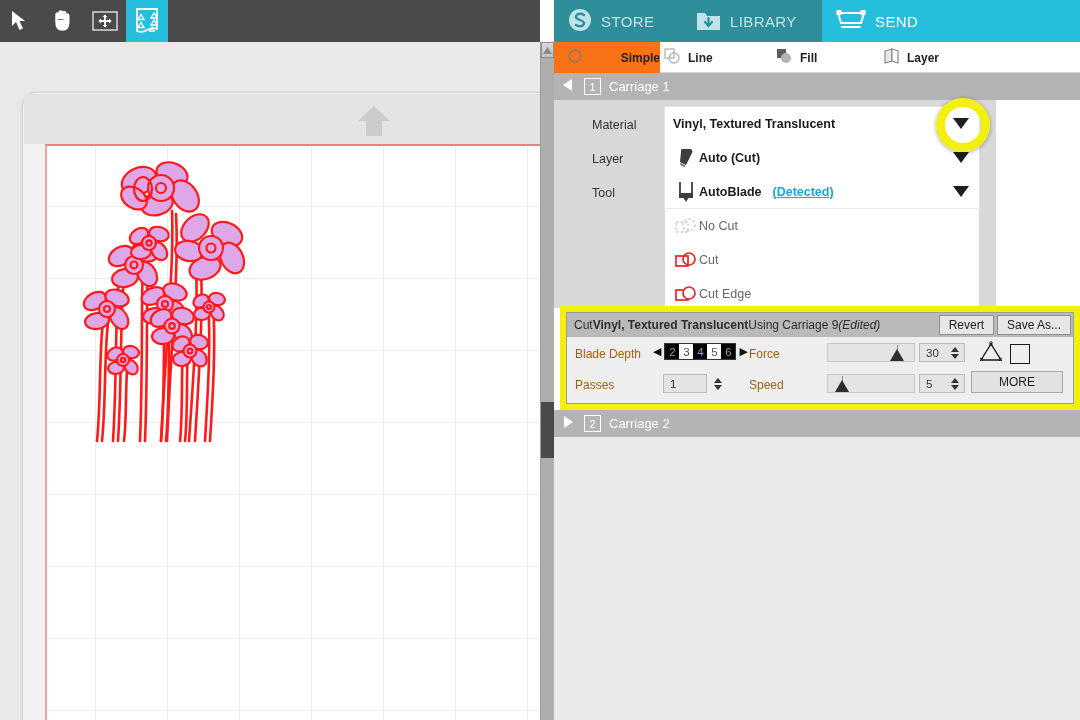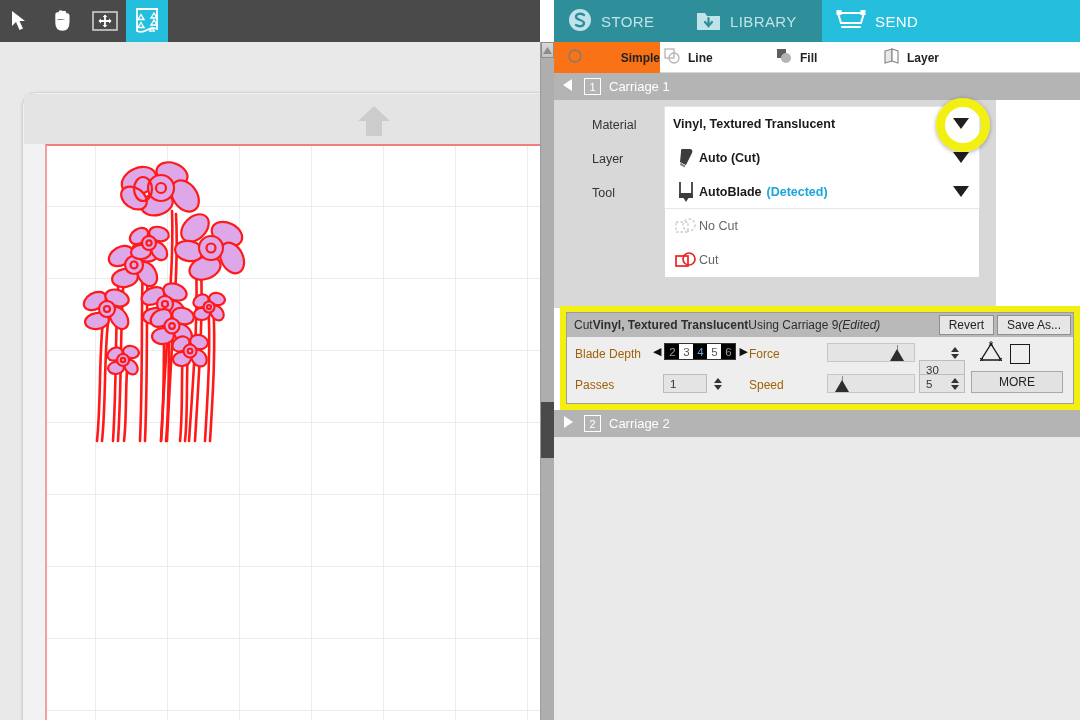--- a/index.html
+++ b/index.html
@@ -116,21 +116,21 @@
   }
   .white-card {
     position: absolute; left: 110px; top: 6px; width: 316px; background: #fff;
     border: 1px solid #e3e3e3;
   }
   .card-row {
     position: relative; height: 34px; display: flex; align-items: center;
     padding: 0 8px;
   }
   .card-row .txt { font-size: 12.5px; font-weight: bold; color: #1a1a1a; }
-  .card-row .detected { color: #1ba5d8; font-weight: bold; font-size: 12.5px; margin-left: 5px; }
+  .card-row .detected { color: #1ba5d8; font-weight: bold; font-size: 12.5px; margin-left: 11px; text-decoration: underline; }
   .caret { position: absolute; right: 10px; top: 50%; transform: translateY(-50%); }
   .row-icon { width: 26px; display: flex; align-items: center; justify-content: center; }
 
   .dropdown {
     position: absolute; left: 110px; top: 108px; width: 316px; background: #fff;
     border: 1px solid #d8d8d8; border-top: 1px solid #e8e8e8; text-align: center;
   }
   .dd-item {
     height: 34px; display: flex; align-items: center; padding: 0 8px;
     font-size: 12.5px; color: #666; cursor: pointer;
@@ -553,20 +553,29 @@
         </div>
         <div class="dd-item">
           <span class="row-icon">
             <svg width="22" height="18" viewBox="0 0 22 18">
               <rect x="1" y="5" width="12" height="10" fill="none" stroke="#ee2222" stroke-width="1.7"></rect>
               <circle cx="14" cy="8" r="6" fill="none" stroke="#ee2222" stroke-width="1.7"></circle>
             </svg>
           </span>
           <span>Cut</span>
         </div>
+        <div class="dd-item">
+          <span class="row-icon">
+            <svg width="22" height="18" viewBox="0 0 22 18">
+              <rect x="1" y="5" width="12" height="10" fill="#ffffff" stroke="#ee2222" stroke-width="1.7"></rect>
+              <circle cx="14" cy="8" r="6" fill="#ffffff" stroke="#ee2222" stroke-width="1.7"></circle>
+            </svg>
+          </span>
+          <span>Cut Edge</span>
+        </div>
       </div>
     </div>
 
     <div class="carriage-bar" style="top:410px">
       <span>
         <svg width="16" height="16" viewBox="0 0 16 16">
             <path d="M4 2 L4 14 L13 8 Z" fill="#ffffff"></path>
           </svg>
       </span>
       <span class="carriage-num">2</span>
@@ -613,21 +622,21 @@
         <div class="spin" style="left:145px; top:37px;">
           <span class="up"></span>
           <span class="dn"></span>
         </div>
 
         <div class="cg-label" style="left:182px; top:10px;">Force</div>
         <div class="slider" style="left:260px; top:6px;">
           <span class="stem" style="left:69px;"></span>
           <span class="thumb" style="left:62px;"></span>
         </div>
-        <div class="stepper-box" style="left:352px; top:6px; width:46px;margin-top:17px;">
+        <div class="stepper-box" style="left:352px; top:6px; width:46px;">
           <span>30</span>
         </div>
         <div class="spin" style="left:382px; top:6px;">
           <span class="up"></span>
           <span class="dn"></span>
         </div>
 
         <div class="cg-label" style="left:182px; top:41px;">Speed</div>
         <div class="slider" style="left:260px; top:37px;">
           <span class="stem" style="left:14px;"></span>

